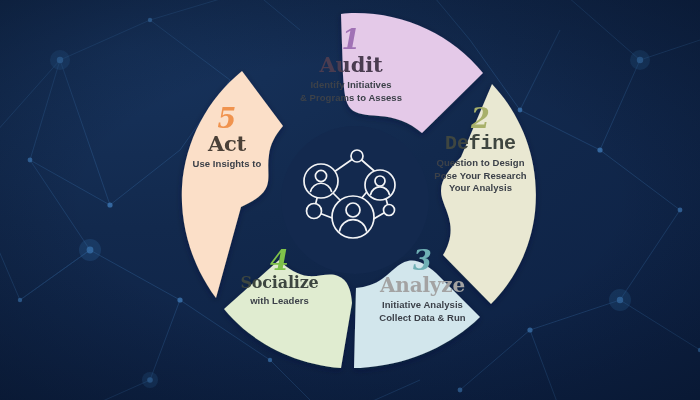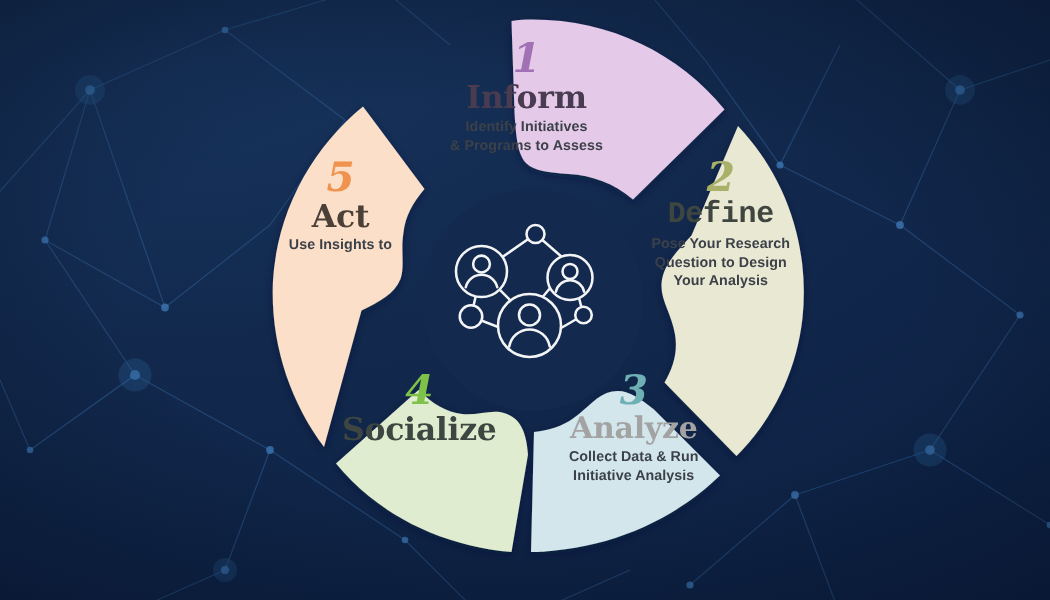--- a/index.html
+++ b/index.html
@@ -60,21 +60,21 @@
 
   
   #t-audit{left:276px;top:26px;width:150px;}
   #t-define{left:418px;top:105px;width:125px;}
   #t-analyze{left:355px;top:247px;width:135px;}
   #t-socialize{left:207px;top:247px;width:145px;}
   #t-act{left:166px;top:105px;width:122px;}
 
   #t-audit .title{font-size:21px;}
   #t-act .title{font-size:21px;}
-  #t-socialize .title{font-size:21px;}
+  #t-socialize .title{font-size:16px;}
   #t-analyze .title{font-size:20px;}
   #t-define .title{font-size:20px;font-family:Liberation Mono, monospace;}
 
   
   #center-icon{position:absolute;left:288px;top:143px;width:124px;height:118px;}
 </style>
 </head>
 <body>
 
 <div id="stage">
@@ -222,50 +222,51 @@
       <g>
         <circle cx="65" cy="74" r="21" fill="#13294e"></circle>
         <circle cx="65" cy="67" r="7"></circle>
         <path d="M51.5 88 a13.7 13.7 0 0 1 27 0"></path>
       </g>
     </g>
   </svg>
 
   <div class="seg-text" id="t-audit">
     <div class="num" style="color: rgb(160, 113, 181);">1</div>
-    <div class="title" style="color: rgb(74, 60, 80);">Inform</div>
+    <div class="title" style="color: rgb(74, 60, 80);">Audit</div>
     <div class="desc">
       <div>Identify Initiatives</div>
       <div>&amp; Programs to Assess</div>
     </div>
   </div>
 
   <div class="seg-text" id="t-define">
     <div class="num" style="color: rgb(168, 176, 106);">2</div>
     <div class="title" style="color: rgb(63, 70, 64);">Define</div>
     <div class="desc">
+      <div>Question to Design</div>
       <div>Pose Your Research</div>
-      <div>Question to Design</div>
       <div>Your Analysis</div>
     </div>
   </div>
 
   <div class="seg-text" id="t-analyze">
     <div class="num" style="color: rgb(111, 176, 181);">3</div>
     <div class="title" style="color: #a3a3a3;">Analyze</div>
     <div class="desc">
+      <div>Initiative Analysis</div>
       <div>Collect Data &amp; Run</div>
-      <div>Initiative Analysis</div>
     </div>
   </div>
 
   <div class="seg-text" id="t-socialize">
     <div class="num" style="color: rgb(127, 194, 74);">4</div>
     <div class="title" style="color: rgb(61, 70, 64);">Socialize</div>
     <div class="desc">
+      <div>with Leaders</div>
     </div>
   </div>
 
   <div class="seg-text" id="t-act">
     <div class="num" style="color: rgb(240, 147, 78);">5</div>
     <div class="title" style="color: rgb(74, 64, 55);">Act</div>
     <div class="desc">
       <div>Use Insights to</div>
     </div>
   </div>

